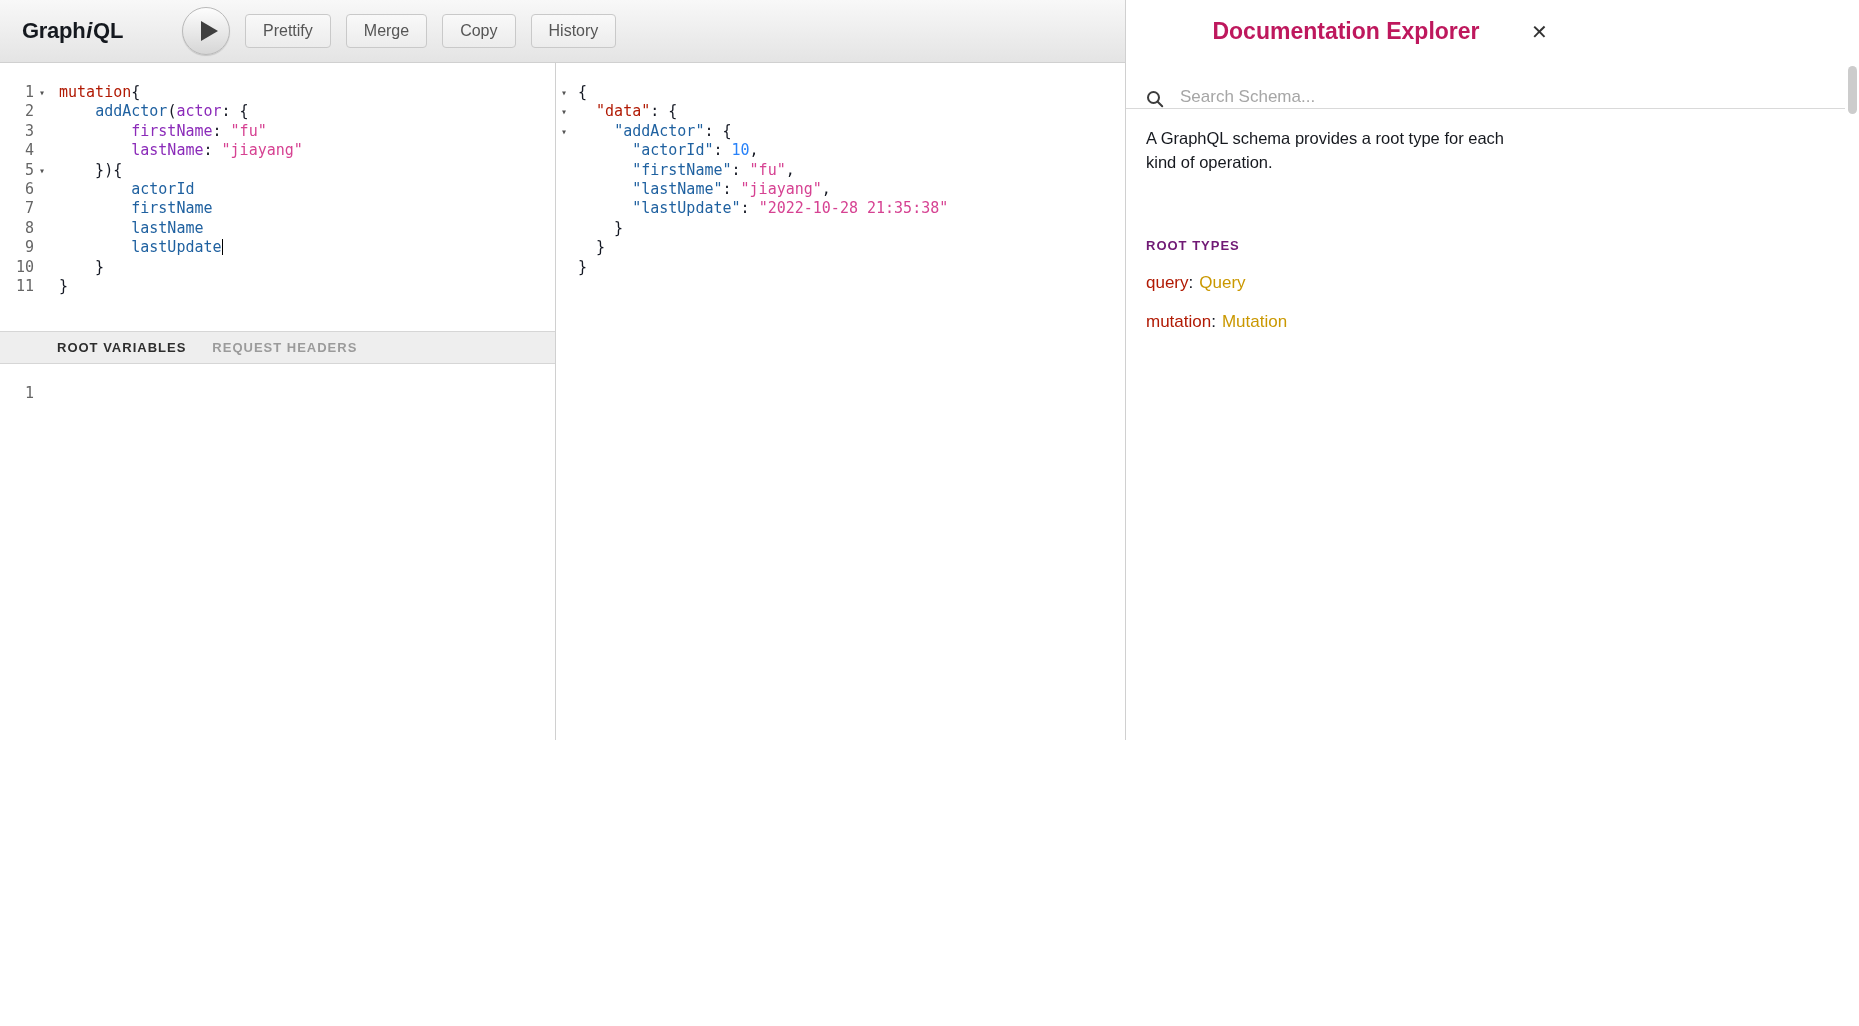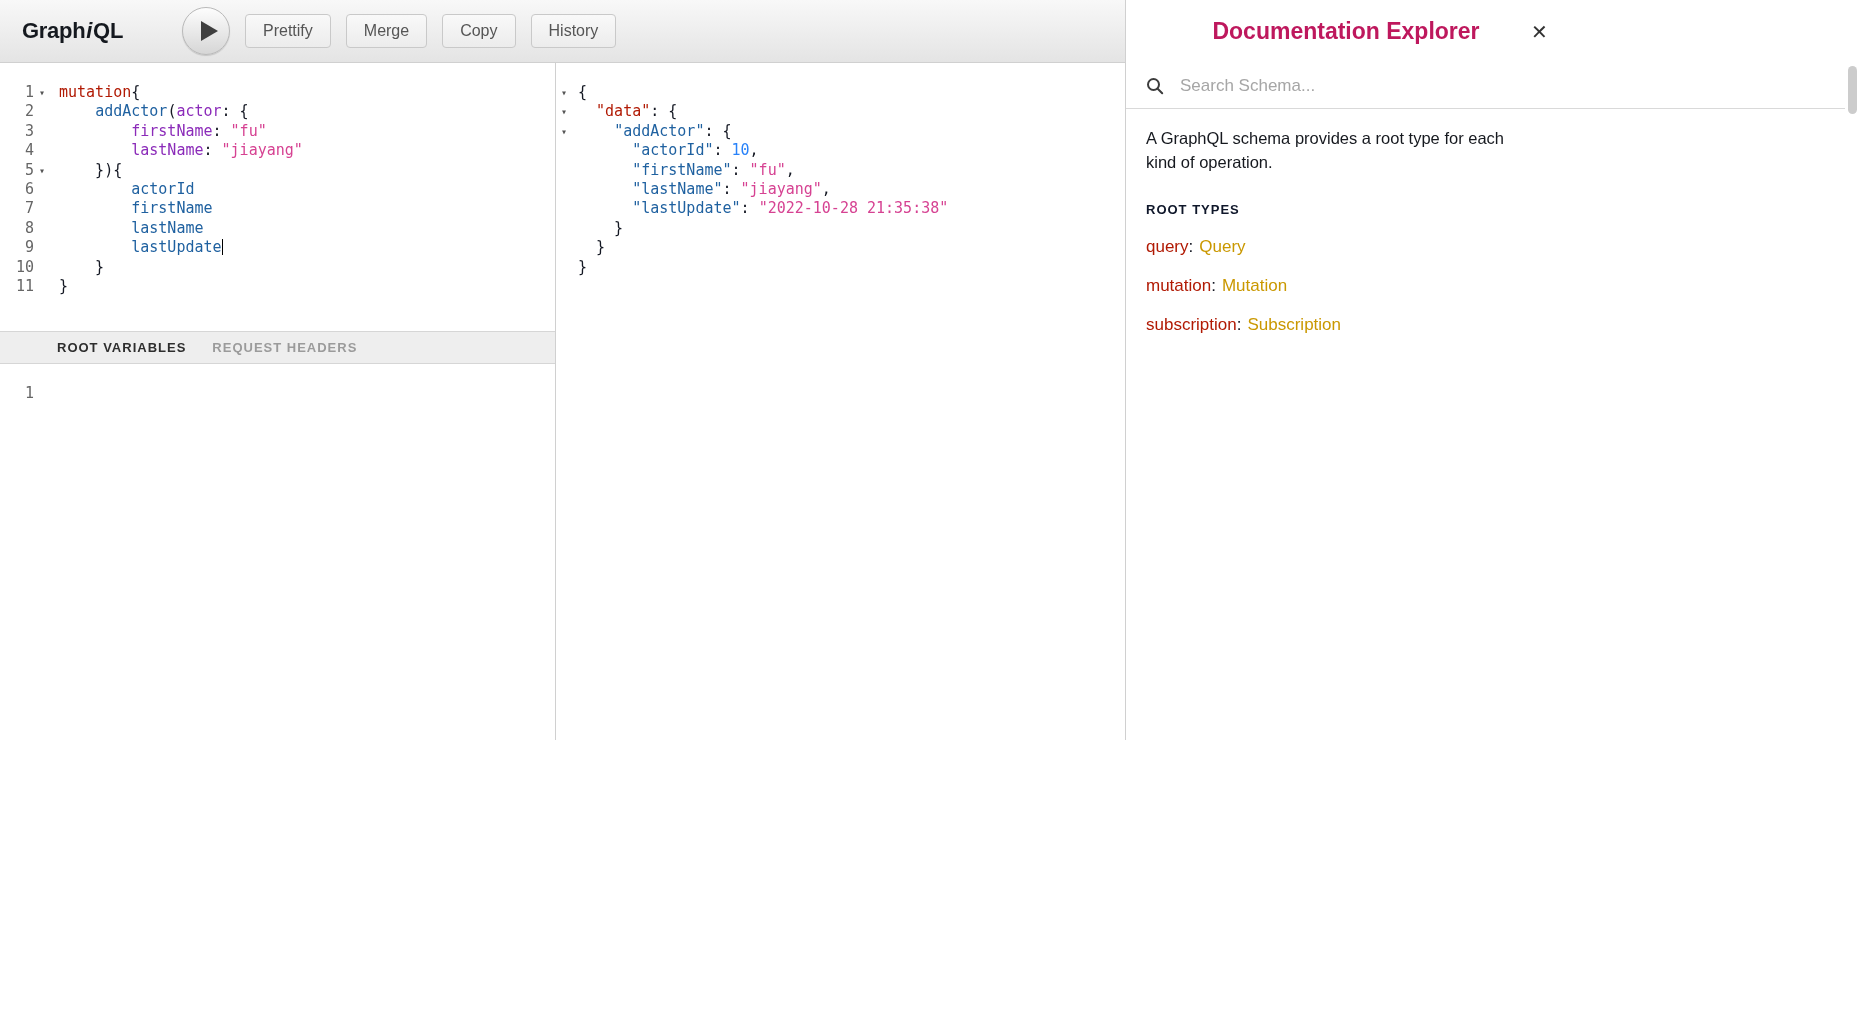--- a/index.html
+++ b/index.html
@@ -58,29 +58,29 @@
   .var-tab { font-size:13px; font-weight:700; letter-spacing:1px; color:#9b9b9b; cursor:pointer; }
   .var-tab.active { color:#2e2e2e; }
   .var-editor { height:376px; flex:0 0 376px; }
 
   
   .doc-panel { flex:1; background:#fff; position:relative; }
   .doc-titlebar { height:63px; position:relative; width:440px; }
   .doc-title { line-height:63px; text-align:center; font-size:23px; font-weight:700; color:#be185d; }
   .doc-close { position:absolute; left:399px; top:0; height:63px; display:flex; align-items:center;
     font-size:20px; color:#333; cursor:pointer; background:none; border:none; font-family:inherit; }
-  .doc-search { height:46px; display:flex; align-items:center; padding-left:20px;
+  .doc-search { height:46px; display:flex; align-items:flex-end; padding-left:20px;
     border-bottom:1px solid #d9d9d9; margin-right:14px; }
   .search-icon { margin-right:14px; display:flex; align-items:center; }
   .doc-search input { border:none; outline:none; font-size:17px; color:#333; width:330px;
     font-family:inherit; background:transparent; }
   .doc-search input::placeholder { color:#a6a6a6; }
   .doc-body { padding:18px 20px 0 20px; }
   .doc-desc { margin:0; width:392px; font-size:16.5px; line-height:23.5px; color:#16191f; }
-  .doc-section-title { margin-top:28px; font-size:13px; font-weight:700; letter-spacing:1px; color:#0f172a; }
+  .doc-section-title { margin-top:64px; font-size:13px; font-weight:700; letter-spacing:1px; color:#701a75; }
   .root-type-row { margin-top:21px; line-height:18px; font-size:17px; }
   .root-type-row:first-of-type { margin-top:30px; }
   .rt-kw { color:#B11A04; }
   .rt-sep { color:#141823; margin-right:6px; }
   .rt-type { color:#CA9800; cursor:pointer; }
   .doc-scrollbar-thumb { position:absolute; right:2px; top:66px; width:9px; height:48px;
     background:#ccc; border-radius:5px; }
 </style>
 </head>
 <body>
@@ -255,20 +255,17 @@
     </div>
     <div class="doc-body">
       <p class="doc-desc">A GraphQL schema provides a root type for each kind of operation.</p>
       <div class="doc-section-title">ROOT TYPES</div>
       <div class="root-type-row">
         <span class="rt-kw">query</span><span class="rt-sep">:</span><span class="rt-type">Query</span>
       </div>
       <div class="root-type-row">
         <span class="rt-kw">mutation</span><span class="rt-sep">:</span><span class="rt-type">Mutation</span>
       </div>
-      <div class="root-type-row">
-        <span class="rt-kw">subscription</span><span class="rt-sep">:</span><span class="rt-type">Subscription</span>
-      </div>
     </div>
     <div class="doc-scrollbar-thumb"></div>
   </aside>
 
 </div>
 
 </body></html>

